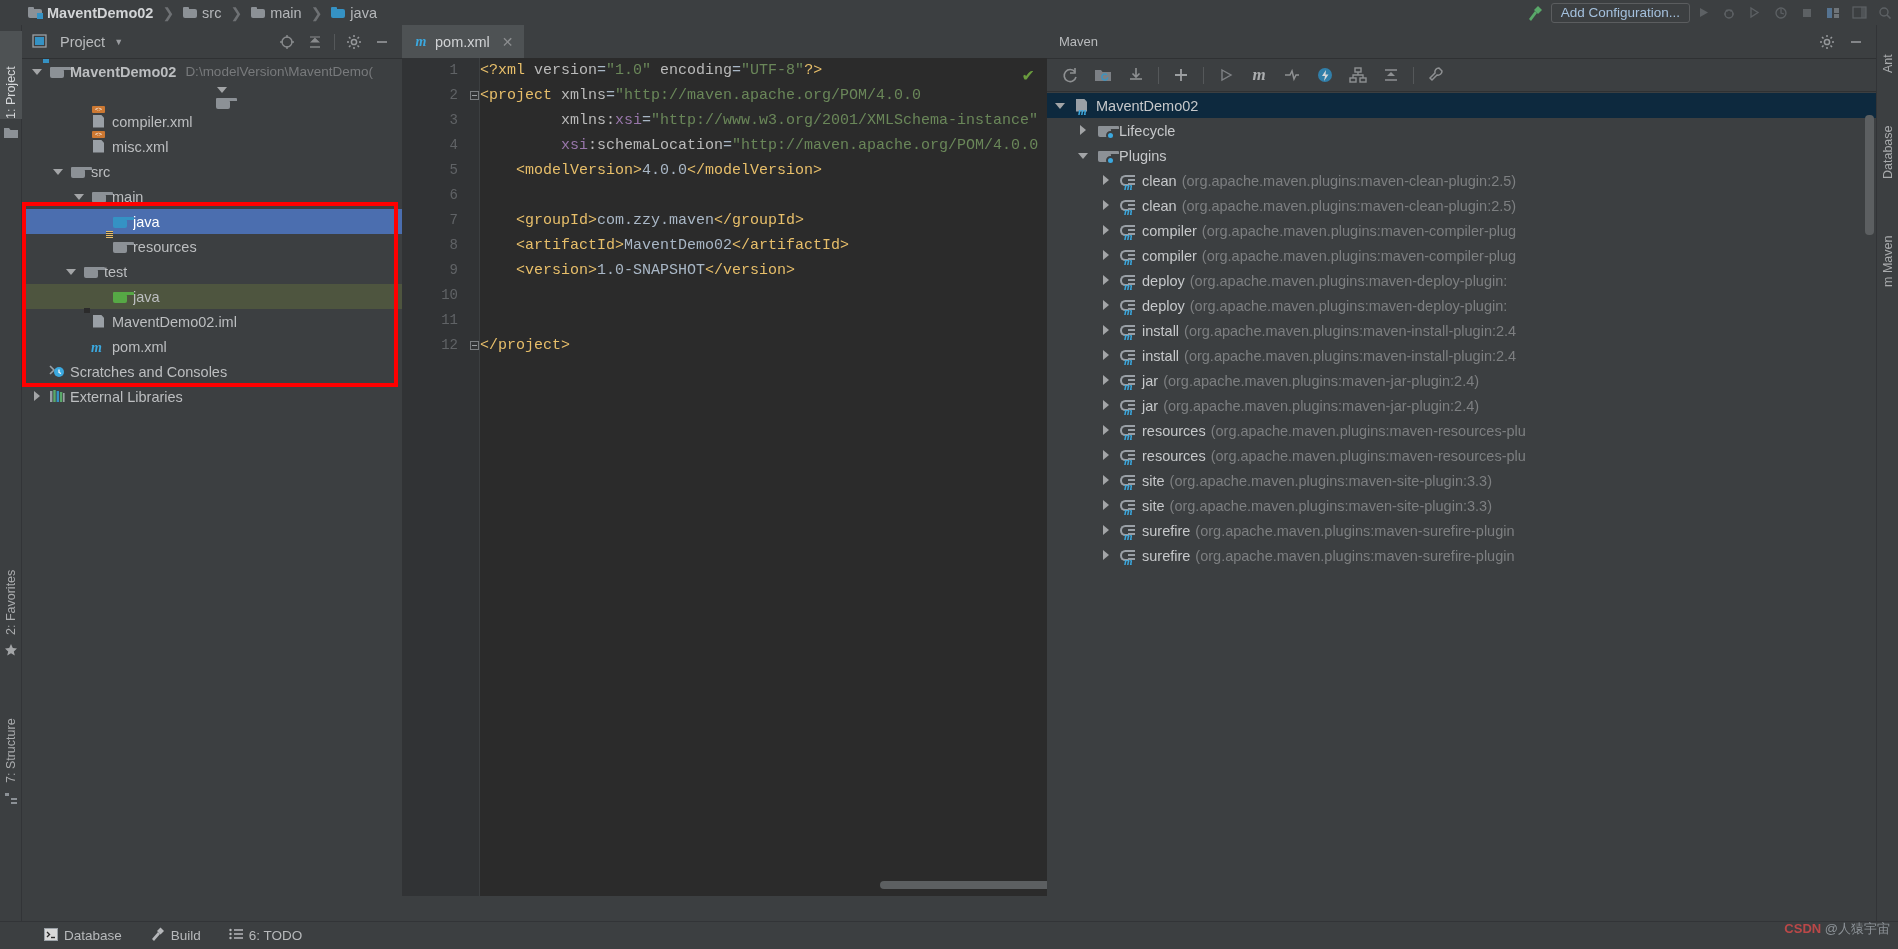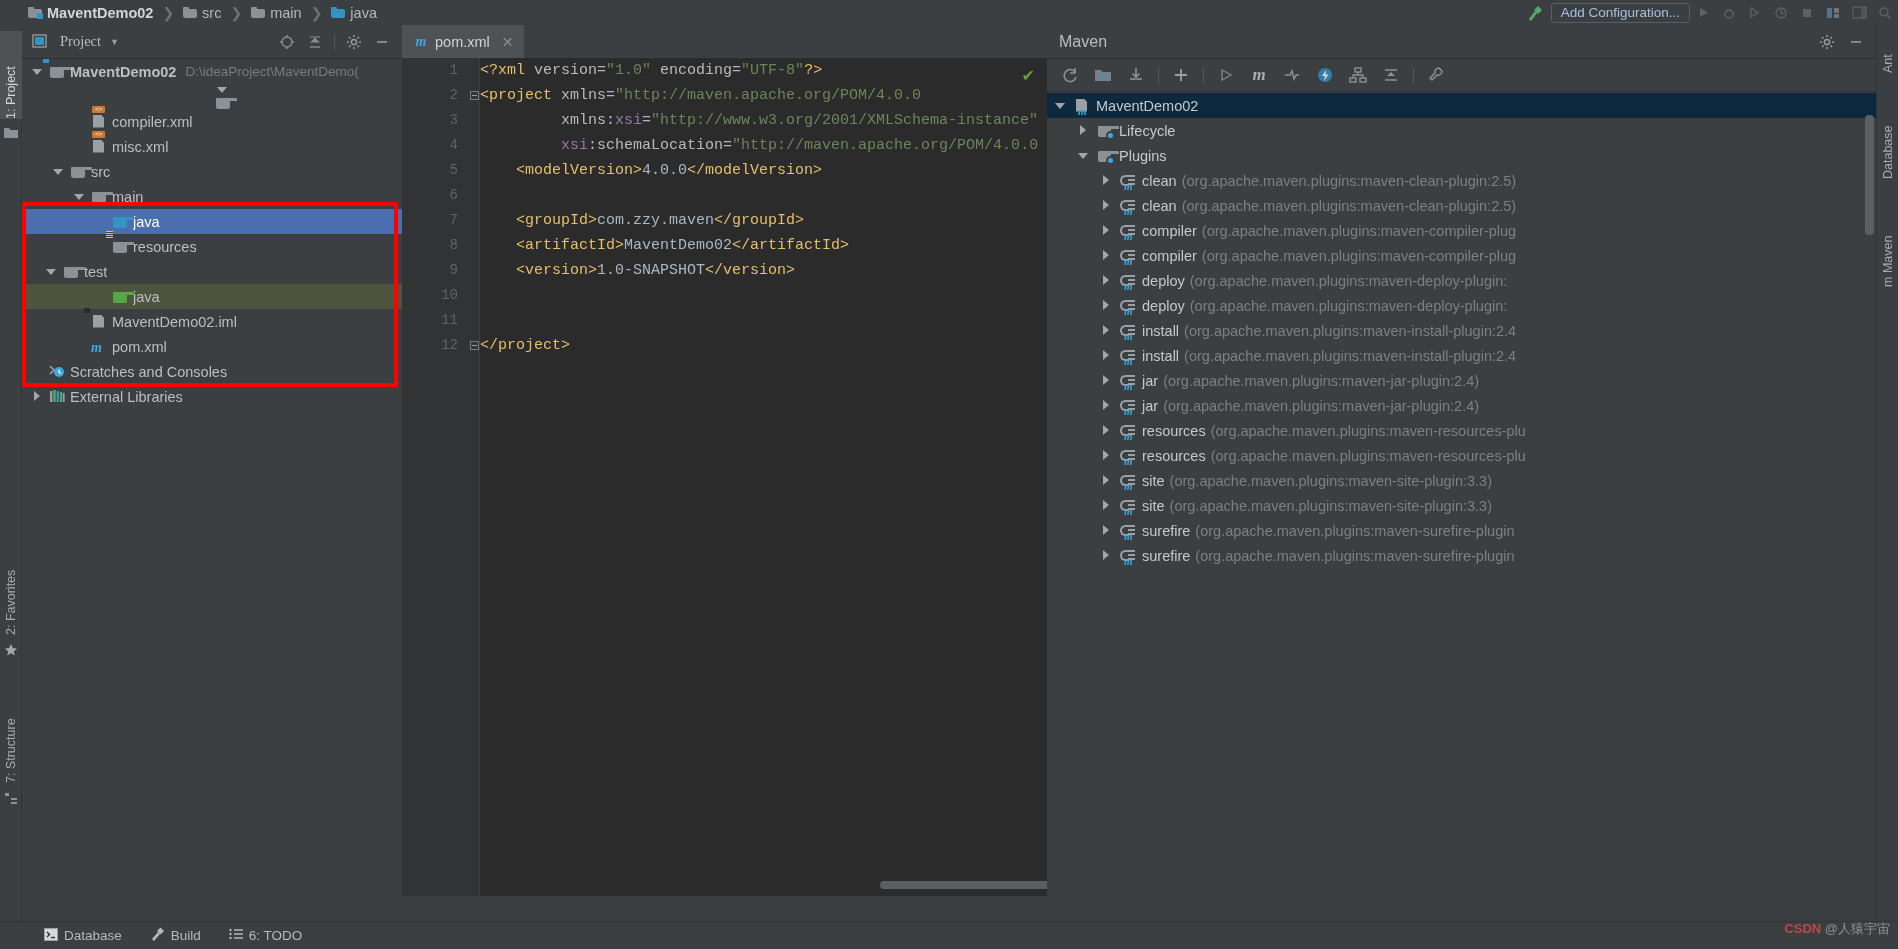--- a/index.html
+++ b/index.html
@@ -66,21 +66,21 @@
     position:absolute; right:0; top:25px; width:22px; height:896px; background:#3c3f41;
     border-left:1px solid #323437;
   }
 
   
   .projpanel { position:absolute; left:22px; top:25px; width:380px; height:896px; background:#3c3f41; }
   .projhead {
     height: 34px; background:#3c3f41; display:flex; align-items:center;
     border-bottom: 1px solid #2f3133; padding-left: 10px; gap:7px;
   }
-  .proj-title { font-size:14.5px; color:#b9bbbd;font-family:Liberation Serif, serif; }
+  .proj-title { font-size:14.5px; color:#b9bbbd; }
   .proj-chevron { font-size:9px; color:#9a9ca0; margin-left:2px; }
   .projhead-tools { margin-left:auto; display:flex; align-items:center; gap:4px; padding-right:8px; }
   .ph-ic { width:24px; height:24px; display:flex; align-items:center; justify-content:center; opacity:.75; }
   .ph-div { width:1px; height:16px; background:#55585a; margin:0 3px; }
 
   .tree { position:absolute; left:0; top:34px; width:380px; height:862px; background:#3c3f41; overflow:hidden; }
   .row {
     height: 25px; display:flex; align-items:center; font-size:14.5px; color:#bcbec0;
     white-space:nowrap; padding-right:4px;
   }
@@ -164,21 +164,21 @@
   .txt { color:#a9b7c6; }         
   .ed-check { position:absolute; right:12px; top:8px; color:#6a9c3e; font-size:16px; }
   .hscroll {
     position:absolute; left:478px; bottom:32px; width:332px; height:8px; background:#5c5f61; border-radius:4px;
   }
   .ed-bottom { position:absolute; left:0; bottom:0; width:645px; height:25px; background:#3c3f41; }
 
   
   .mvnpanel { position:absolute; left:1047px; top:25px; width:829px; height:896px; background:#3c3f41; }
   .mvnhead { height:34px; display:flex; align-items:center; padding-left:12px; border-bottom:1px solid #2f3133; }
-  .mvn-title { font-size:16px; color:#b9bbbd; }
+  .mvn-title { font-size:13px; color:#b9bbbd; }
   .mvnhead-tools { margin-left:auto; display:flex; align-items:center; gap:5px; padding-right:8px; }
   .mvntoolbar {
     height:33px; display:flex; align-items:center; gap:3px; padding-left:8px; border-bottom:1px solid #2f3133;
   }
   .mt-ic { width:30px; height:28px; display:flex; align-items:center; justify-content:center; opacity:.8; }
   .mt-div { width:1px; height:17px; background:#55585a; margin:0 4px; }
   .mvntree { position:absolute; left:0; top:68px; width:829px; height:828px; overflow:hidden; }
   .mrow { height:25px; display:flex; align-items:center; font-size:14.5px; color:#bcbec0; white-space:nowrap; }
   .mrow.sel { background:#0d293e; color:#d8dade; }
   .mname { color:#c6c8ca; }
@@ -365,21 +365,21 @@
               <path d="M3 8h10" stroke="#b5b7ba" stroke-width="1.6"></path>
             </svg>
         </div>
       </div>
     </div>
     <div class="tree" id="project-tree">
         <div class="row" style="padding-left: 10px;">
           <span class="arrow down" style="margin-right: 6px;"></span>
           <span class="ic"><span class="fi"><i class="tab"></i><i class="body"></i><i class="badge"></i></span></span>
           <span class="lbl bold">MaventDemo02</span>
-          <span class="path">D:\ideaProject\MaventDemo(</span>
+          <span class="path">D:\modelVersion\MaventDemo(</span>
         </div>
         <div class="row" style="padding-left: 31px; flex-direction: column;">
           <span class="arrow down" style="margin-right: 6px;"></span>
           <span class="ic"><span class="fi"><i class="tab"></i><i class="body"></i></span></span>
           <span class="lbl">.idea</span>
         </div>
         <div class="row" style="padding-left: 52px;">
           <span class="arrow" style="margin-right: 6px;"></span>
           <span class="ic"><span class="xmlic"><span class="pg"></span><span class="tag">&lt;&gt;</span></span></span>
           <span class="lbl">compiler.xml</span>
@@ -402,21 +402,21 @@
         <div class="row sel" style="padding-left: 73px;">
           <span class="arrow" style="margin-right: 6px;"></span>
           <span class="ic"><span class="fi blue"><i class="tab"></i><i class="body"></i></span></span>
           <span class="lbl">java</span>
         </div>
         <div class="row" style="padding-left: 73px;">
           <span class="arrow" style="margin-right: 6px;"></span>
           <span class="ic"><span class="fi"><i class="tab"></i><i class="body"></i><i class="badge-y"></i></span></span>
           <span class="lbl">resources</span>
         </div>
-        <div class="row" style="padding-left: 24px;">
+        <div class="row" style="padding-left: 24px; margin-left: 20px;">
           <span class="arrow down" style="margin-right: 6px;"></span>
           <span class="ic"><span class="fi"><i class="tab"></i><i class="body"></i></span></span>
           <span class="lbl">test</span>
         </div>
         <div class="row sel-green" style="padding-left: 73px;">
           <span class="arrow" style="margin-right: 6px;"></span>
           <span class="ic"><span class="fi green"><i class="tab"></i><i class="body"></i></span></span>
           <span class="lbl">java</span>
         </div>
         <div class="row" style="padding-left: 52px;">

